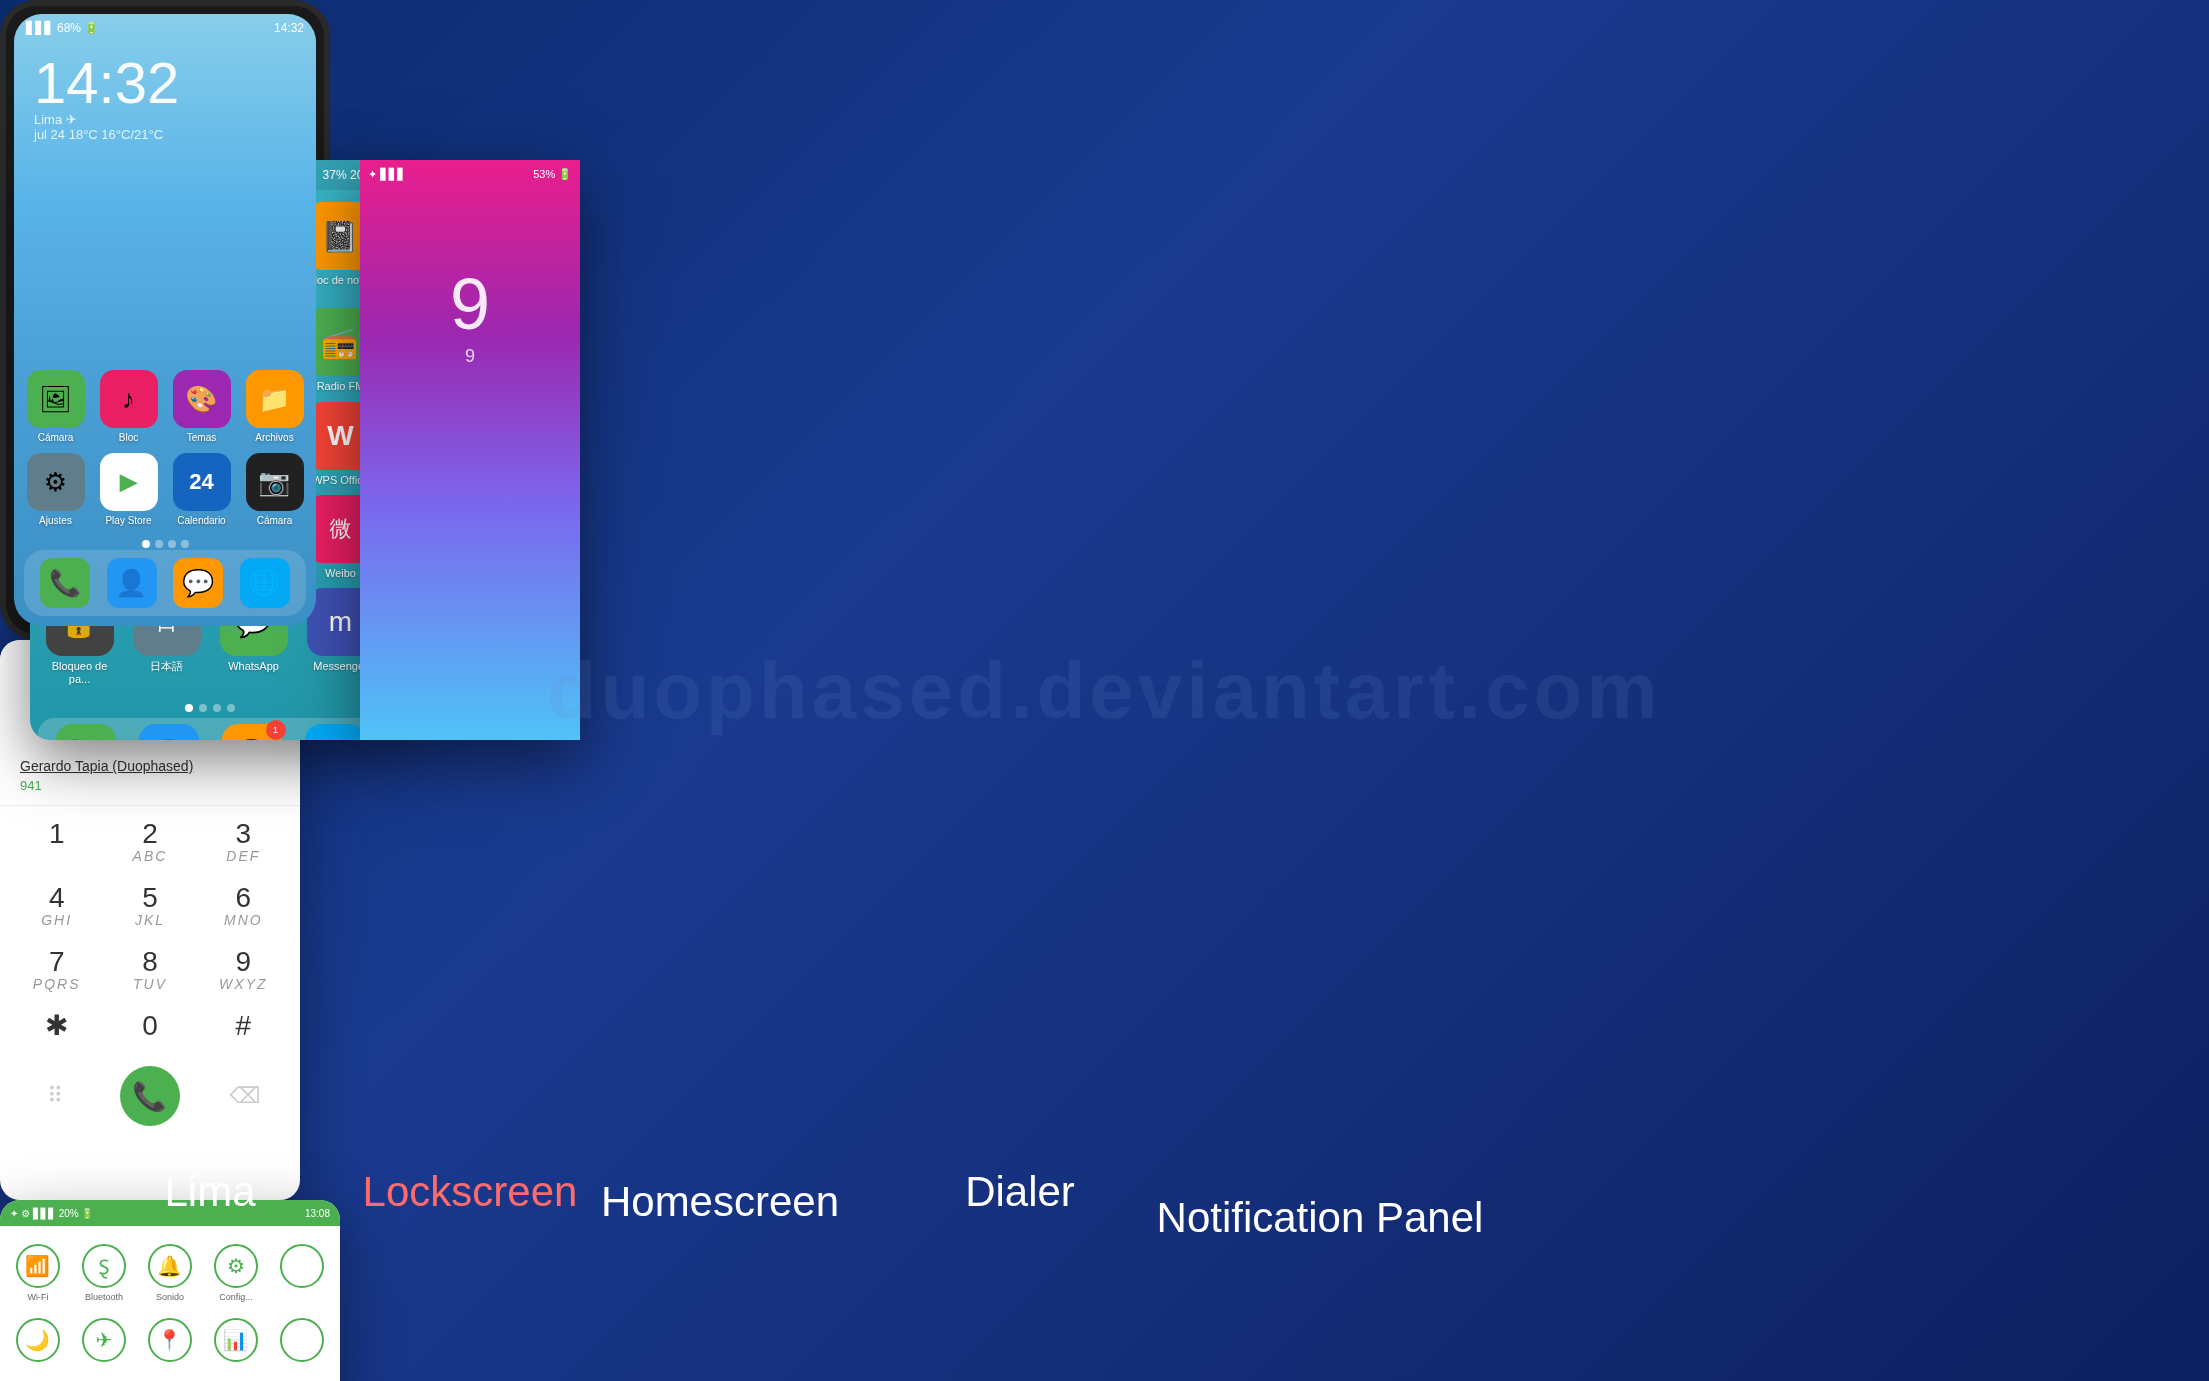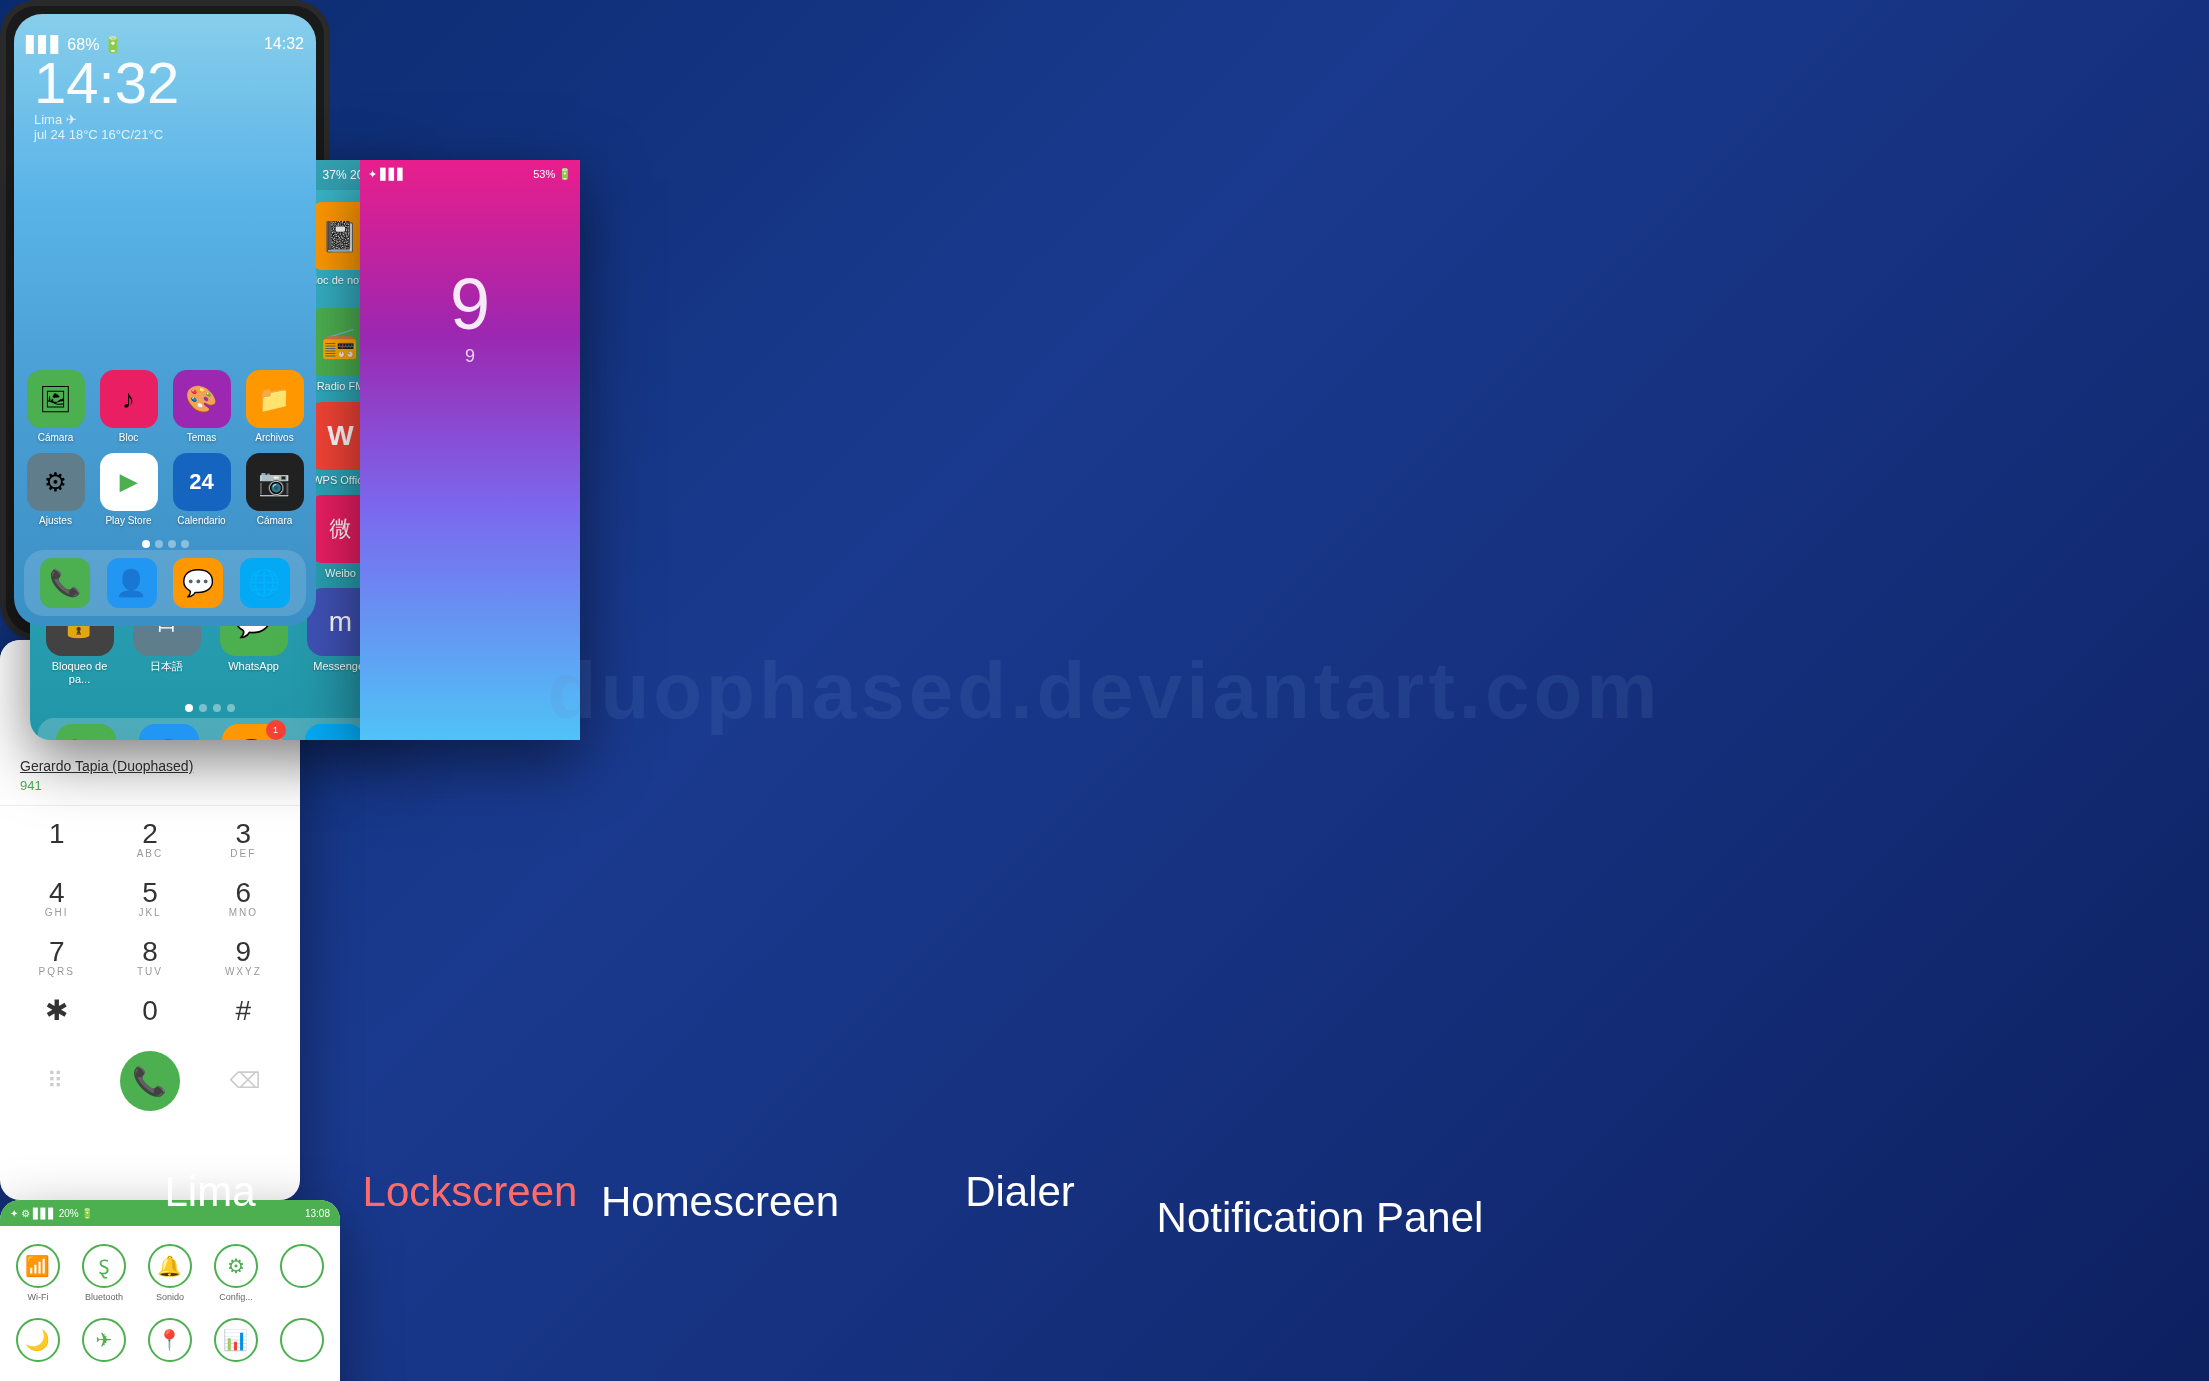--- a/index.html
+++ b/index.html
@@ -192,24 +192,24 @@
       background: linear-gradient(180deg, #87ceeb 0%, #5ab4e8 30%, #4a9fd4 60%, #3a8fc4 100%);
       position: relative;
     }
 
     .home-status-bar {
       height: 28px;
       display: flex;
       align-items: center;
       padding: 0 12px;
       justify-content: space-between;
-      font-size: 16px;
-      color: white;
-      position: absolute;
-      top: 16px; left: 0; right: 0;
+      font-size: 12px;
+      color: white;
+      position: absolute;
+      top: 0; left: 0; right: 0;
       z-index: 2;
       text-align: center;
     }
 
     .home-time-display {
       position: absolute;
       top: 40px;
       left: 20px;
       color: rgba(255,255,255,0.95);
     }
@@ -345,23 +345,24 @@
     }
 
     .dial-main {
       font-size: 28px;
       font-weight: 300;
       color: #333;
       line-height: 1;
     }
 
     .dial-sub {
-      font-size: 10px;
+      font-size: 14px;
       color: #999;
       letter-spacing: 2px;
+      font-style: italic;
     }
 
     .dialer-bottom-bar {
       display: flex;
       justify-content: space-around;
       align-items: center;
       padding: 10px;
       margin-top: 6px;
     }
 

